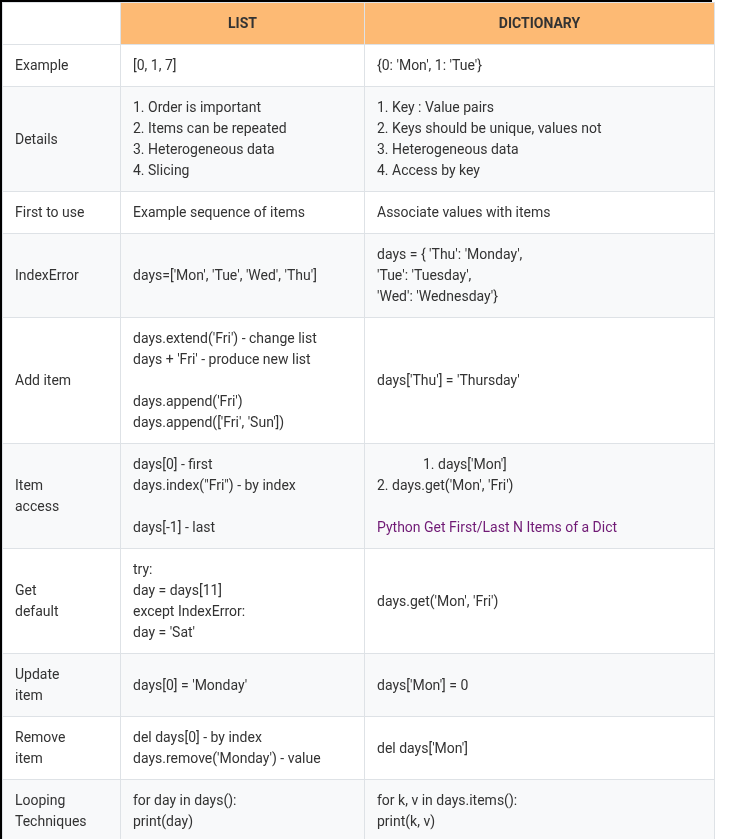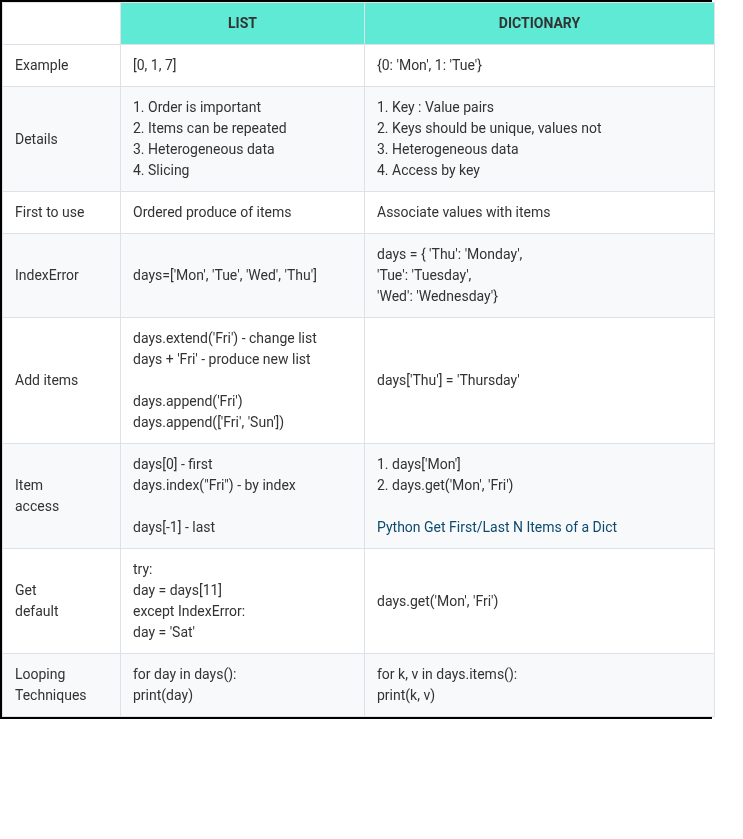--- a/index.html
+++ b/index.html
@@ -27,43 +27,44 @@
       border: 1px solid #dee2e6;
       padding: 10px 12px;
       text-align: left;
       vertical-align: middle;
       font-size: 14px;
       line-height: 1.5;
     }
     th {
       font-weight: 700;
       text-align: center;
-      background: #5eead4;
+      background: #fdba74;
     }
     th.row-header-col {
       background: #fff;
     }
     td.row-header {
       font-weight: 400;
       color: #333;
       vertical-align: middle;
     }
     tbody tr:nth-child(even) td {
       background: #f8f9fa;
     }
     tbody tr:nth-child(odd) td {
       background: #fff;
     }
     .link {
-      color: #0c4a6e;
+      color: #701a75;
       text-decoration: none;
       text-align: right;
     }
     .multiline {
       white-space: pre-line;
+      margin-left: 46px;
     }
     col.c1 { width: 118px; }
     col.c2 { width: 244px; }
     col.c3 { width: 350px; }
   </style>
 </head>
 <body>
 
 <div class="table-wrapper">
   <table>
@@ -91,32 +92,32 @@
 2. Items can be repeated
 3. Heterogeneous data
 4. Slicing</td>
         <td class="multiline">1. Key : Value pairs
 2. Keys should be unique, values not
 3. Heterogeneous data
 4. Access by key</td>
       </tr>
       <tr>
         <td class="row-header multiline">First to use</td>
-        <td class="multiline">Ordered produce of items</td>
+        <td class="multiline">Example sequence of items</td>
         <td class="multiline">Associate values with items</td>
       </tr>
       <tr>
         <td class="row-header multiline">IndexError</td>
         <td class="multiline">days=['Mon', 'Tue', 'Wed', 'Thu']</td>
         <td class="multiline">days = { 'Thu': 'Monday',
 'Tue': 'Tuesday',
 'Wed': 'Wednesday'}</td>
       </tr>
       <tr>
-        <td class="row-header multiline">Add items</td>
+        <td class="row-header multiline">Add item</td>
         <td class="multiline">days.extend('Fri') - change list
 days + 'Fri' - produce new list
 
 days.append('Fri')
 days.append(['Fri', 'Sun'])</td>
         <td class="multiline">days['Thu'] = 'Thursday'</td>
       </tr>
       <tr>
         <td class="row-header multiline">Item
 access</td>
@@ -131,20 +132,33 @@
       <tr>
         <td class="row-header multiline">Get
 default</td>
         <td class="multiline">try:
 day = days[11]
 except IndexError:
 day = 'Sat'</td>
         <td class="multiline">days.get('Mon', 'Fri')</td>
       </tr>
       <tr>
+        <td class="row-header multiline">Update
+item</td>
+        <td class="multiline">days[0] = 'Monday'</td>
+        <td class="multiline">days['Mon'] = 0</td>
+      </tr>
+      <tr>
+        <td class="row-header multiline">Remove
+item</td>
+        <td class="multiline">del days[0] - by index
+days.remove('Monday') - value</td>
+        <td class="multiline">del days['Mon']</td>
+      </tr>
+      <tr>
         <td class="row-header multiline">Looping
 Techniques</td>
         <td class="multiline">for day in days():
 print(day)</td>
         <td class="multiline">for k, v in days.items():
 print(k, v)</td>
       </tr>
     </tbody>
   </table>
 </div>

